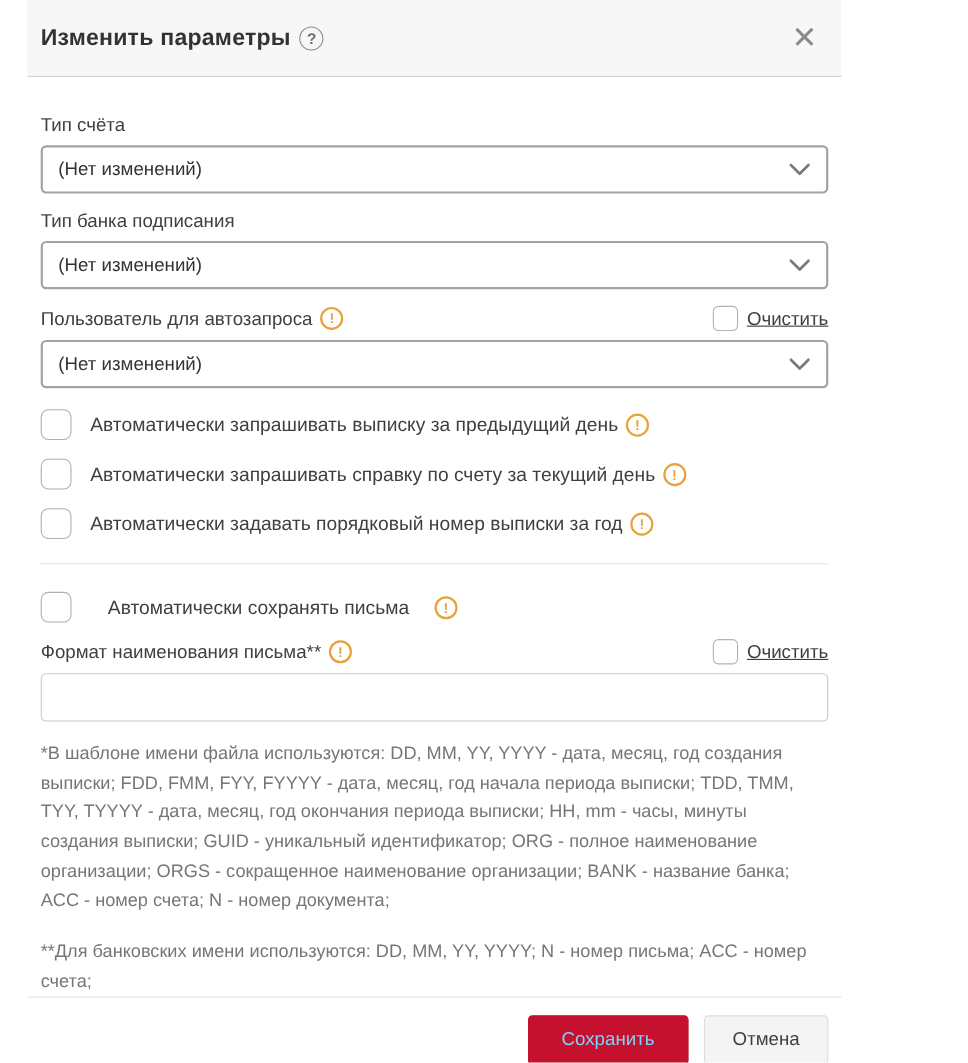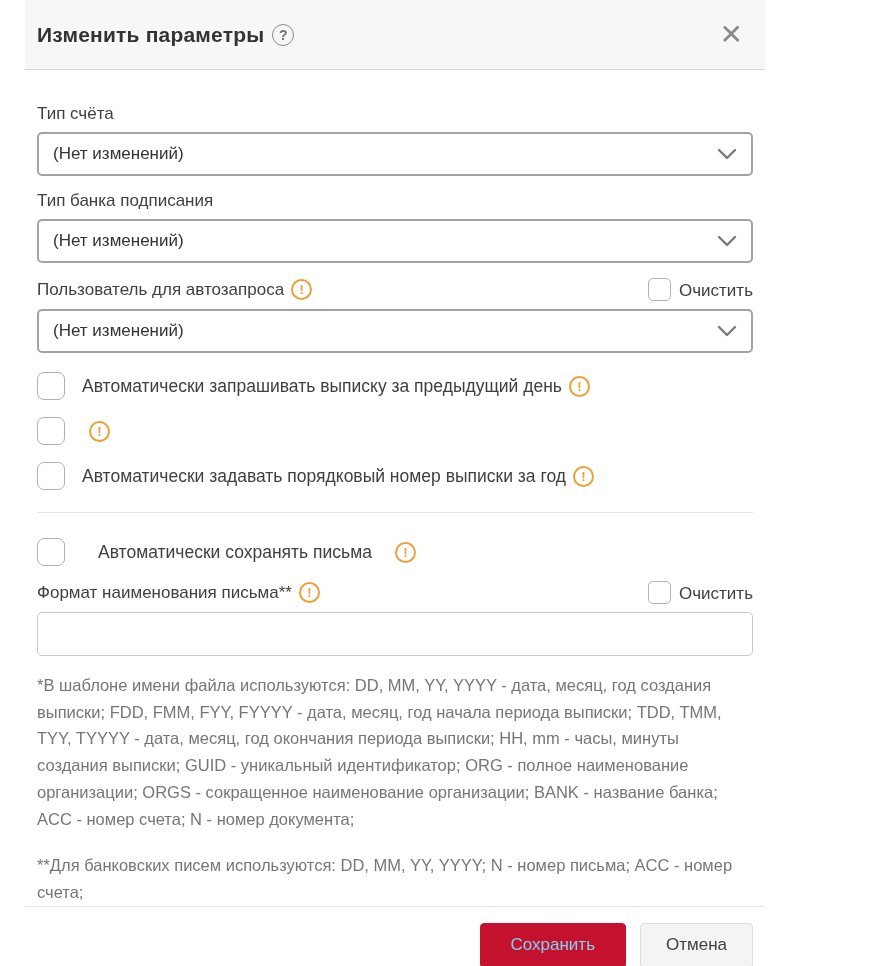--- a/index.html
+++ b/index.html
@@ -54,21 +54,21 @@
   .select-box {
     height: 44px; width: 100%;
     border: 2px solid #a3a3a3; border-radius: 5px;
     background: #fff;
     display: flex; align-items: center;
     padding: 0 14px; font-size: 17px; color: #333;
     cursor: pointer;
   }
   .select-box .chevron { margin-left: auto; display: flex; align-items: center; }
 
-  .clear-ctl { display: flex; align-items: flex-end; margin-left: auto; cursor: pointer; }
+  .clear-ctl { display: flex; align-items: center; margin-left: auto; cursor: pointer; text-decoration: underline; }
   .clear-ctl .cb-small {
     width: 23px; height: 23px; border: 1px solid #b3b3b3; border-radius: 5px;
     background: #fff; margin-right: 8px; flex: 0 0 auto;
   }
   .clear-ctl .clear-text { font-size: 17px; color: #3f3f3f; }
 
   .checkbox-row { display: flex; align-items: center; margin-top: 17px; cursor: pointer; }
   .checkbox-row .cb {
     width: 28px; height: 28px; border: 1px solid #b0b0b0; border-radius: 7px;
     background: #fff; margin-right: 17px; flex: 0 0 auto;
@@ -171,20 +171,21 @@
 
     
     <div class="checkbox-group">
       <div class="checkbox-row">
         <span class="cb"></span>
         <span class="cb-label">Автоматически запрашивать выписку за предыдущий день</span>
         <span class="warn-icon">!</span>
       </div>
       <div class="checkbox-row">
         <span class="cb"></span>
+        <span class="cb-label">Автоматически запрашивать справку по счету за текущий день</span>
         <span class="warn-icon">!</span>
       </div>
       <div class="checkbox-row">
         <span class="cb"></span>
         <span class="cb-label">Автоматически задавать порядковый номер выписки за год</span>
         <span class="warn-icon">!</span>
       </div>
     </div>
 
     <hr class="divider">
@@ -201,21 +202,21 @@
       <span class="warn-icon">!</span>
       <span class="clear-ctl">
         <span class="cb-small"></span>
         <span class="clear-text">Очистить</span>
       </span>
     </div>
     <input class="text-input" type="text" value="" style="">
 
     
     <p class="footnote">*В шаблоне имени файла используются: DD, MM, YY, YYYY - дата, месяц, год создания выписки; FDD, FMM, FYY, FYYYY - дата, месяц, год начала периода выписки; TDD, TMM, TYY, TYYYY - дата, месяц, год окончания периода выписки; HH, mm - часы, минуты создания выписки; GUID - уникальный идентификатор; ORG - полное наименование организации; ORGS - сокращенное наименование организации; BANK - название банка; ACC - номер счета; N - номер документа;</p>
-    <p class="footnote">**Для банковских писем используются: DD, MM, YY, YYYY; N - номер письма; ACC - номер счета;</p>
+    <p class="footnote">**Для банковских имени используются: DD, MM, YY, YYYY; N - номер письма; ACC - номер счета;</p>
 
   </div>
 
   <div class="dlg-footer">
     <button class="btn btn-primary">Сохранить</button>
     <button class="btn btn-secondary">Отмена</button>
   </div>
 
 </div>
 

